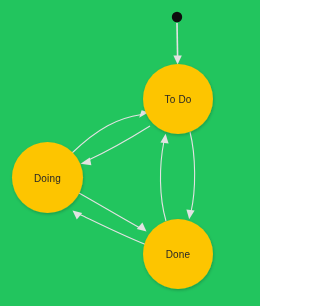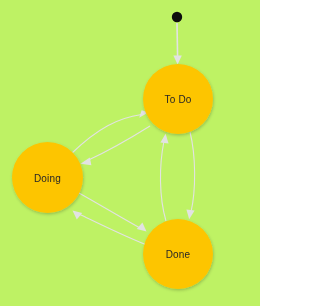--- a/index.html
+++ b/index.html
@@ -10,21 +10,21 @@
   body {
     width: 260px;
     height: 306px;
     overflow: hidden;
     font-family: "Liberation Sans", sans-serif;
   }
   #diagram-canvas {
     position: relative;
     width: 260px;
     height: 306px;
-    background: #bef264;
+    background: #22c55e;
   }
   #diagram-svg {
     position: absolute;
     left: 0;
     top: 0;
     width: 260px;
     height: 306px;
     display: block;
   }
   .state-label {

